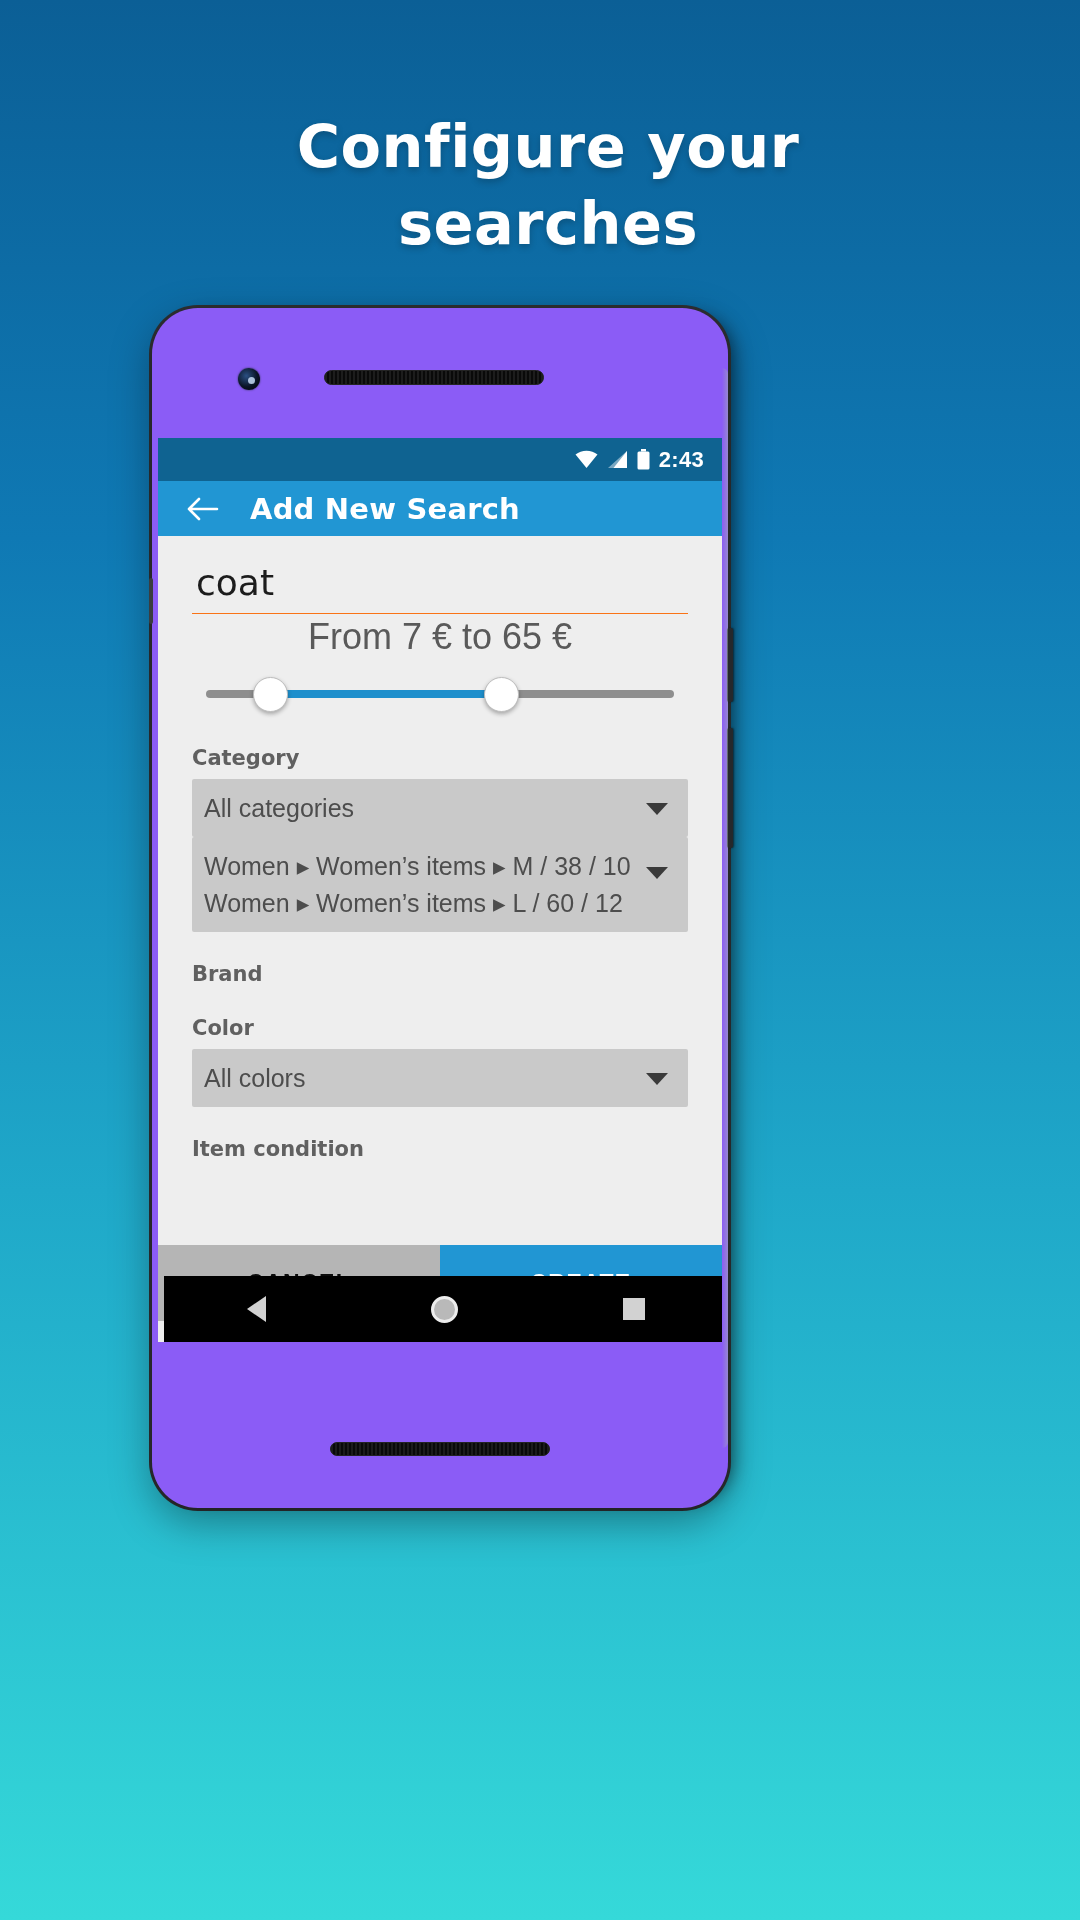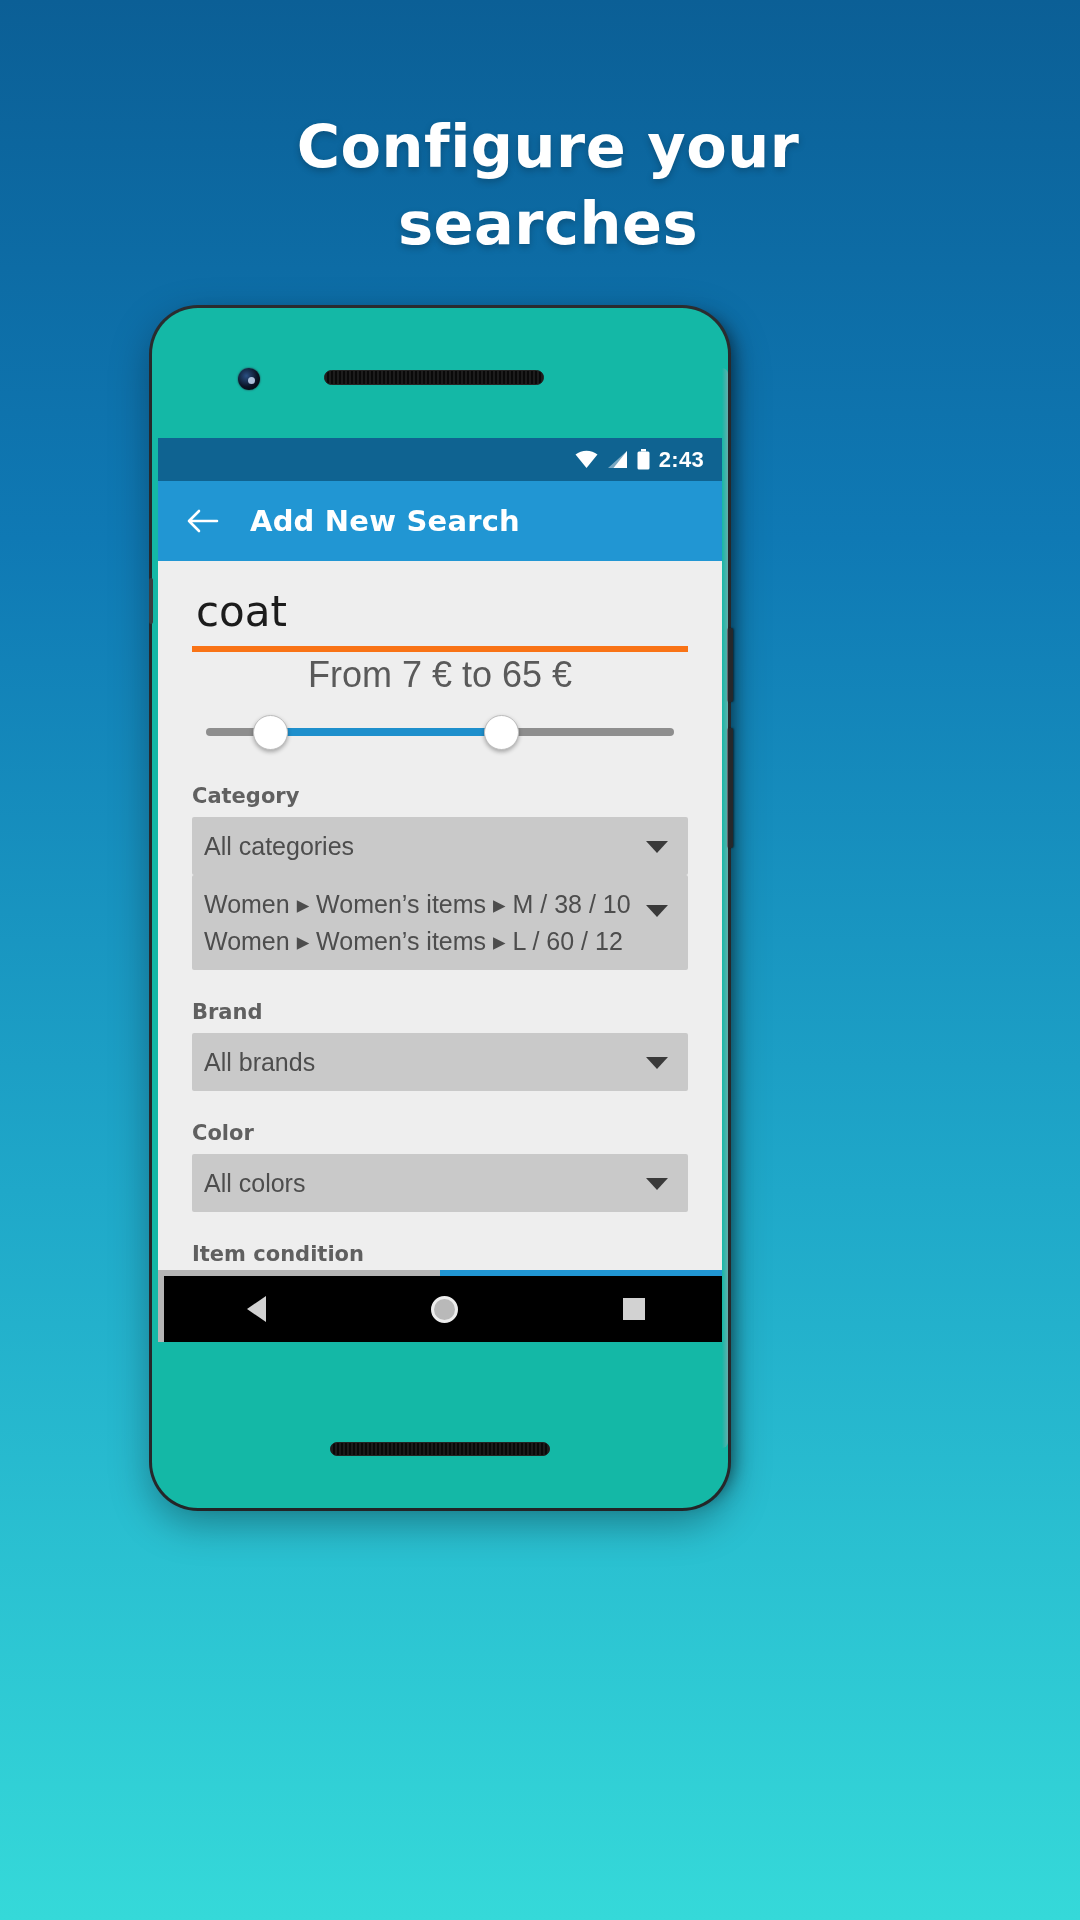--- a/index.html
+++ b/index.html
@@ -19,21 +19,21 @@
     font-weight:bold; font-size:59px; line-height:77px;
     letter-spacing:0.5px;
     text-shadow:0 3px 7px rgba(0,0,0,.22);
   }
   .headline .l2{ display:block; }
 
   
   .phone{
     position:absolute; left:152px; top:308px;
     width:576px; height:1200px;
-    background:#14b8a6;
+    background:#8b5cf6;
     border-radius:46px;
     box-shadow:0 14px 40px rgba(0,0,0,.35),
                0 0 0 3px #2e3033,
                14px 0 18px -10px rgba(0,0,0,.55);
   }
   .phone::after{ 
     content:""; position:absolute; right:0; top:60px; bottom:60px; width:6px;
     background:linear-gradient(90deg,rgba(255,255,255,0) 0%,rgba(160,170,180,.55) 100%);
     border-radius:0 46px 46px 0;
   }
@@ -77,39 +77,39 @@
     height:43px; background:#0f6391; position:relative;
     display:flex; align-items:center; justify-content:flex-end;
     padding-right:18px; gap:9px;
   }
   .sb-time{ color:#fff; font-size:22px; font-weight:bold; letter-spacing:.3px; }
   .ic-wifi{ width:23px; height:19px; position:relative; }
   .ic-wifi svg,.ic-sig svg,.ic-bat svg{ display:block; }
 
   
   .appbar{
-    height:80px; background:#2196d3; display:flex; align-items:center;
+    height:55px; background:#2196d3; display:flex; align-items:center;
     padding-left:28px; gap:30px;
     box-shadow:0 2px 5px rgba(0,0,0,.22);
   }
   .back-arrow{ width:34px; height:34px; position:relative; cursor:pointer; }
   .appbar-title{
     color:#ffffff; font-size:29px; font-weight:bold; letter-spacing:.2px;
     font-family:"DejaVu Sans", sans-serif;
   }
 
   
   .content{
     position:relative; height:785px; background:#eeeeee;
     padding:0 34px; overflow:hidden;
   }
   .search-input{
     margin-top:14px; padding:12px 4px 10px 4px;
-    border-bottom:6px solid #f97316;
-    font-size:42px; color:#1c1c1c;
+    border-bottom:1px solid #f97316;
+    font-size:36px; color:#1c1c1c;
     font-family:"DejaVu Sans", sans-serif;
   }
   .field-label{
     margin-top:30px; margin-bottom:9px;
     font-size:21px; font-weight:bold; color:#606060;
     font-family:"DejaVu Sans", sans-serif;
   }
   .price-value{
     text-align:center; font-size:36px; color:#5a5a5a;
     margin-top:2px; margin-bottom:14px;
@@ -254,24 +254,20 @@
         <span class="caret"></span>
       </div>
 
       <div class="dropdown multi">
         <span class="dd-line">Women ▸ Women’s items ▸ M / 38 / 10</span>
         <span class="dd-line">Women ▸ Women’s items ▸ L / 60 / 12</span>
         <span class="caret"></span>
       </div>
 
       <div class="field-label">Brand</div>
-      <div class="dropdown">
-        <span class="dd-line">All brands</span>
-        <span class="caret"></span>
-      </div>
 
       <div class="field-label">Color</div>
       <div class="dropdown">
         <span class="dd-line">All colors</span>
         <span class="caret"></span>
       </div>
 
       <div class="field-label">Item condition</div>
 
       <div class="btnbar">

